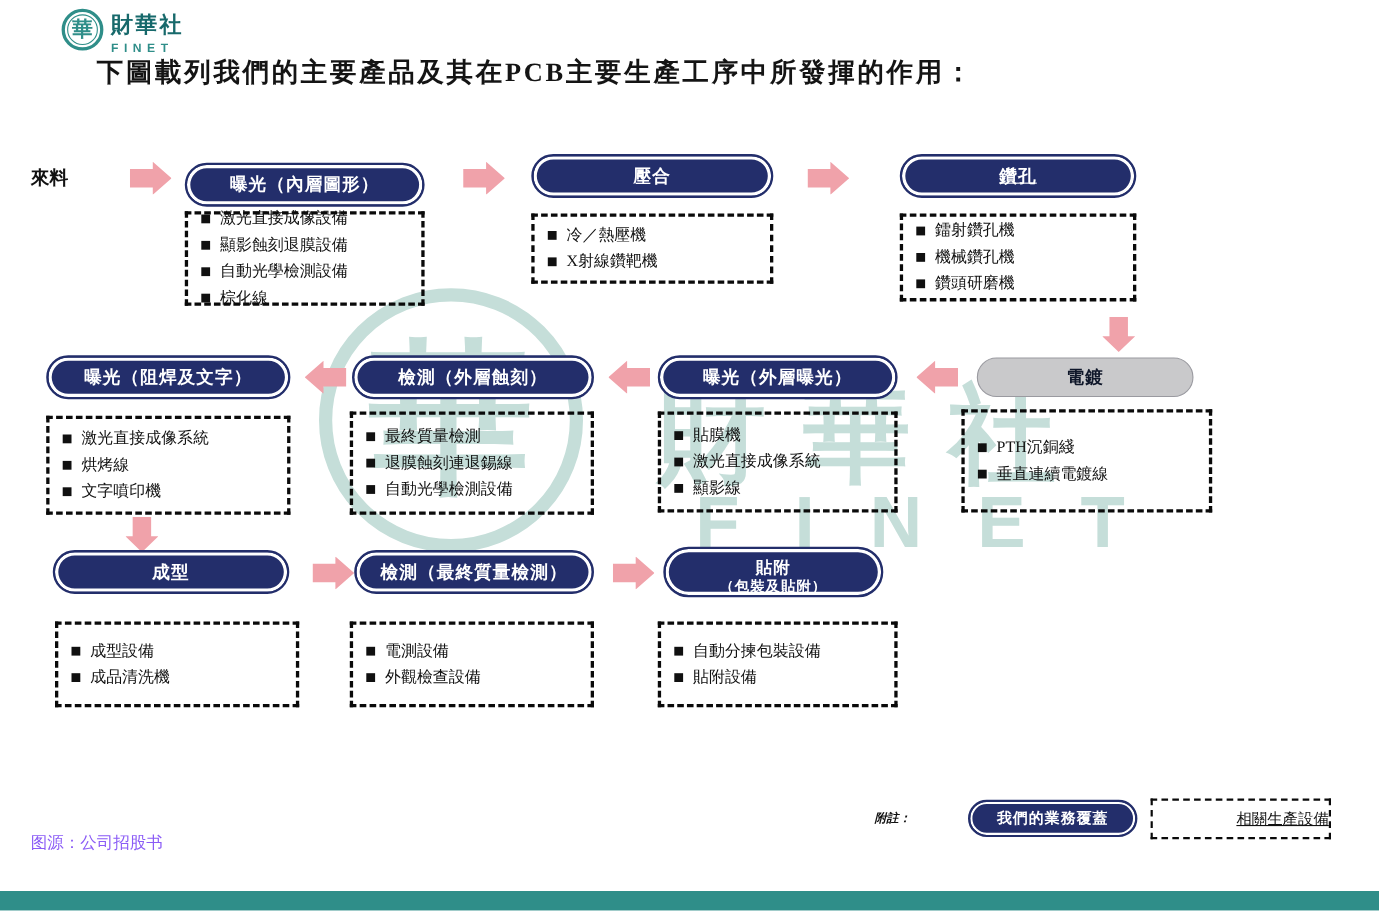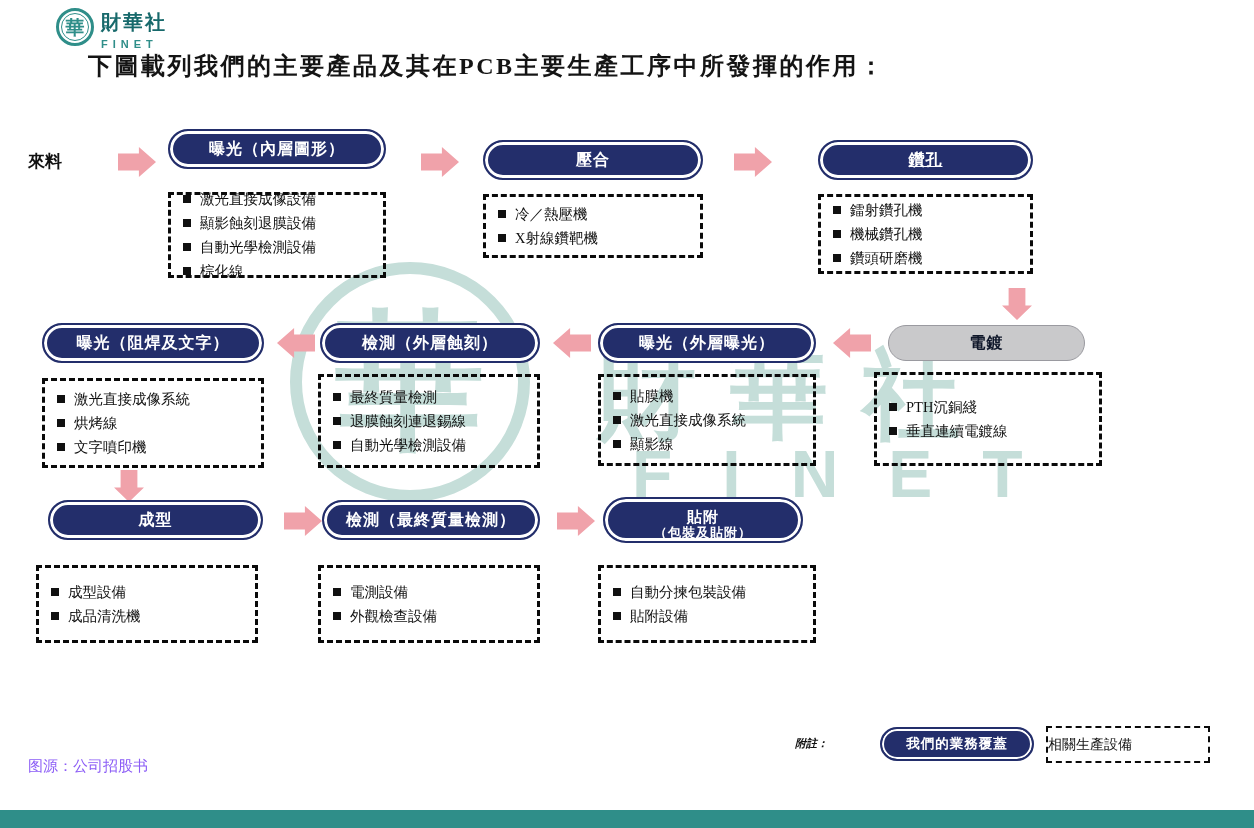--- a/index.html
+++ b/index.html
@@ -61,21 +61,21 @@
   .ar.r{width:38px; height:30px;
     clip-path:polygon(0 22%,55% 22%,55% 0,100% 50%,55% 100%,55% 78%,0 78%);}
   .ar.l{width:38px; height:30px;
     clip-path:polygon(100% 22%,45% 22%,45% 0,0 50%,45% 100%,45% 78%,100% 78%);}
   .ar.d{width:30px; height:32px;
     clip-path:polygon(22% 0,78% 0,78% 55%,100% 55%,50% 100%,0 55%,22% 55%);}
 
   
   .note-label{left:795px; top:736px; font-size:11px; font-weight:bold; font-style:italic; z-index:2;}
   .legend-dashed{left:1046px; top:726px; width:164px; height:37px; border:2.5px dashed #0a0a0a;
-    display:flex; align-items:center; justify-content:flex-start; font-size:14px; z-index:2;}
+    display:flex; align-items:center; justify-content:flex-end; font-size:14px; z-index:2;text-decoration:underline;}
 
   .source-note{left:28px; top:757px; font-size:15px; color:#8b5cf6; z-index:2;}
   .bottom-bar{left:0; bottom:0; width:1254px; height:18px; background:var(--teal); z-index:2;}
 </style>
 </head>
 <body>
 
 <div class="stage">
 
   <div class="wm-logo">
@@ -93,21 +93,21 @@
     <div class="brand-cn">財華社</div>
     <div class="brand-en">FINET</div>
   </div>
 
   <div class="page-title">下圖載列我們的主要產品及其在PCB主要生產工序中所發揮的作用：</div>
 
   <div class="start-label">來料</div>
 
   <i class="ar r" style="left:118px; top:147px;"></i>
 
-  <div class="pill" style="left:168px; top:129px; width:218px;">
+  <div class="pill" style="left:168px; top:148px; width:218px;">
     <span>曝光（內層圖形）</span>
   </div>
   <div class="equip" style="left:168px; top:192px; width:218px; height:86px;">
     <div class="eq">
         <i class="sq"></i>
         <span>激光直接成像設備</span>
       </div>
     <div class="eq">
         <i class="sq"></i>
         <span>顯影蝕刻退膜設備</span>
@@ -232,21 +232,21 @@
         <i class="sq"></i>
         <span>文字噴印機</span>
       </div>
   </div>
 
   <i class="ar d" style="left:114px; top:470px;"></i>
 
   <div class="pill" style="left:48px; top:500px; width:215px;">
     <span>成型</span>
   </div>
-  <div class="equip" style="left:36px; top:565px; width:222px; height:78px;font-family:Liberation Serif, serif;">
+  <div class="equip" style="left:50px; top:565px; width:222px; height:78px;font-family:Liberation Serif, serif;">
     <div class="eq">
         <i class="sq"></i>
         <span>成型設備</span>
       </div>
     <div class="eq">
         <i class="sq"></i>
         <span>成品清洗機</span>
       </div>
   </div>
 

